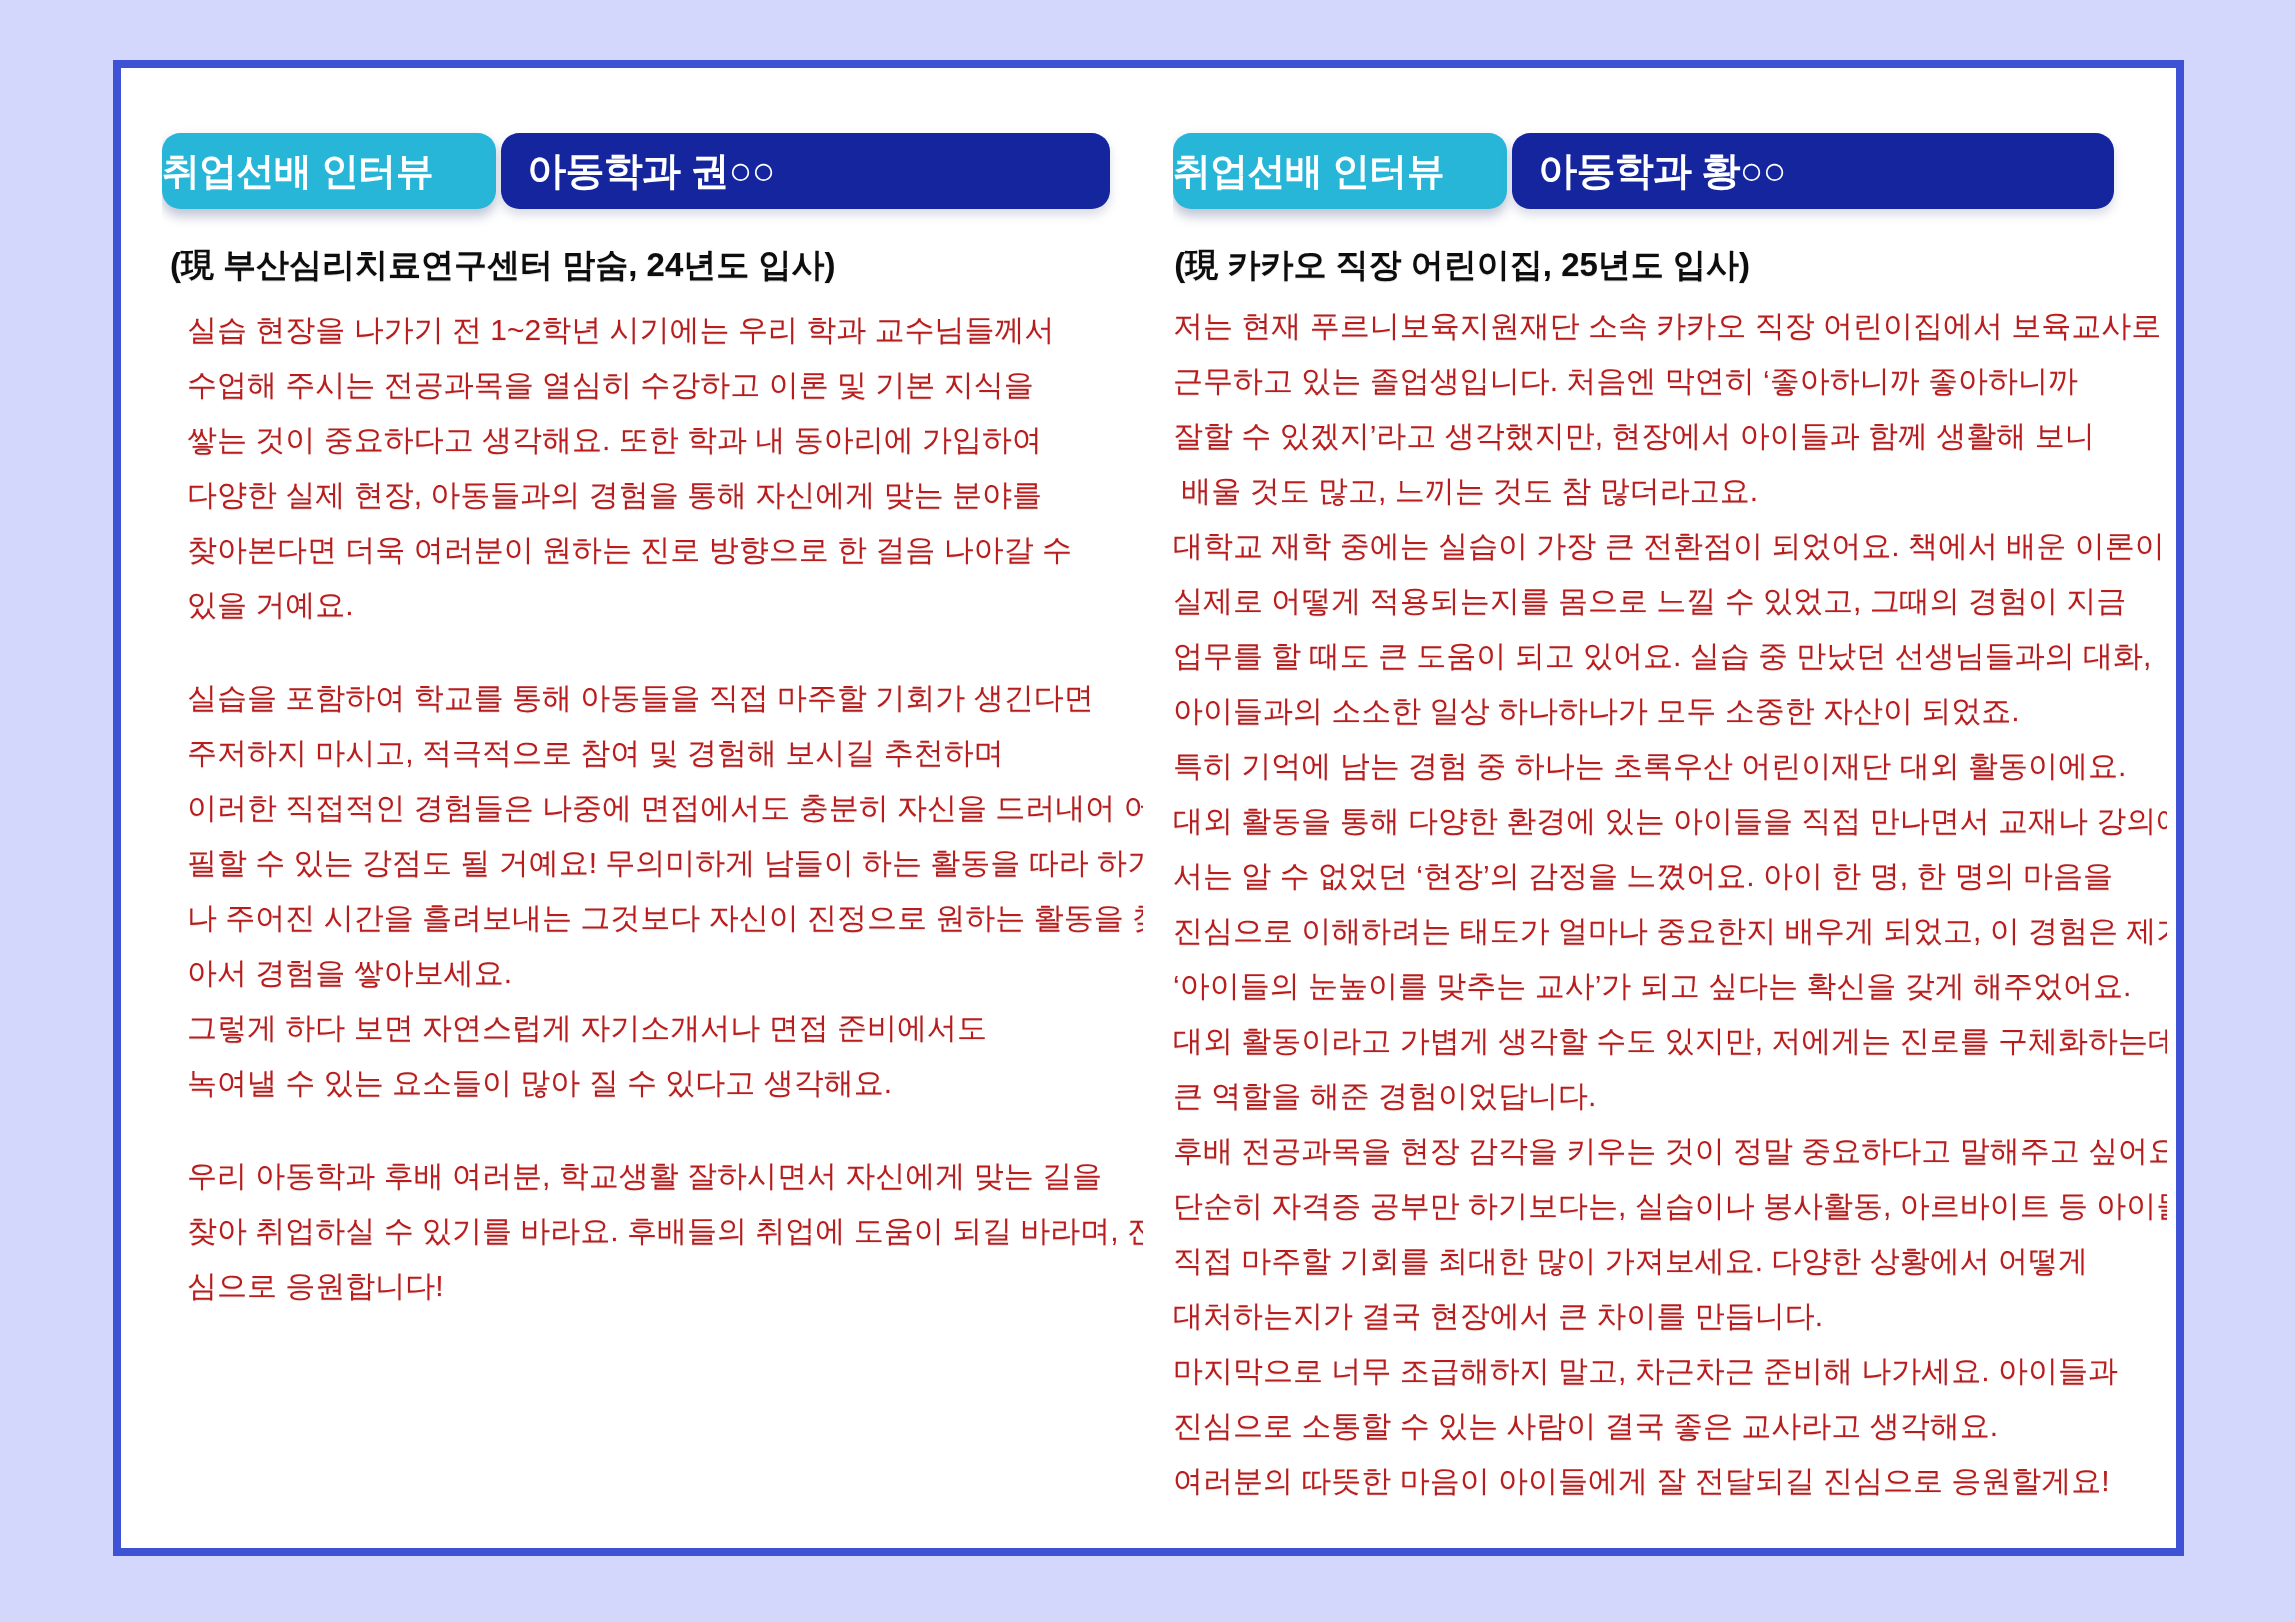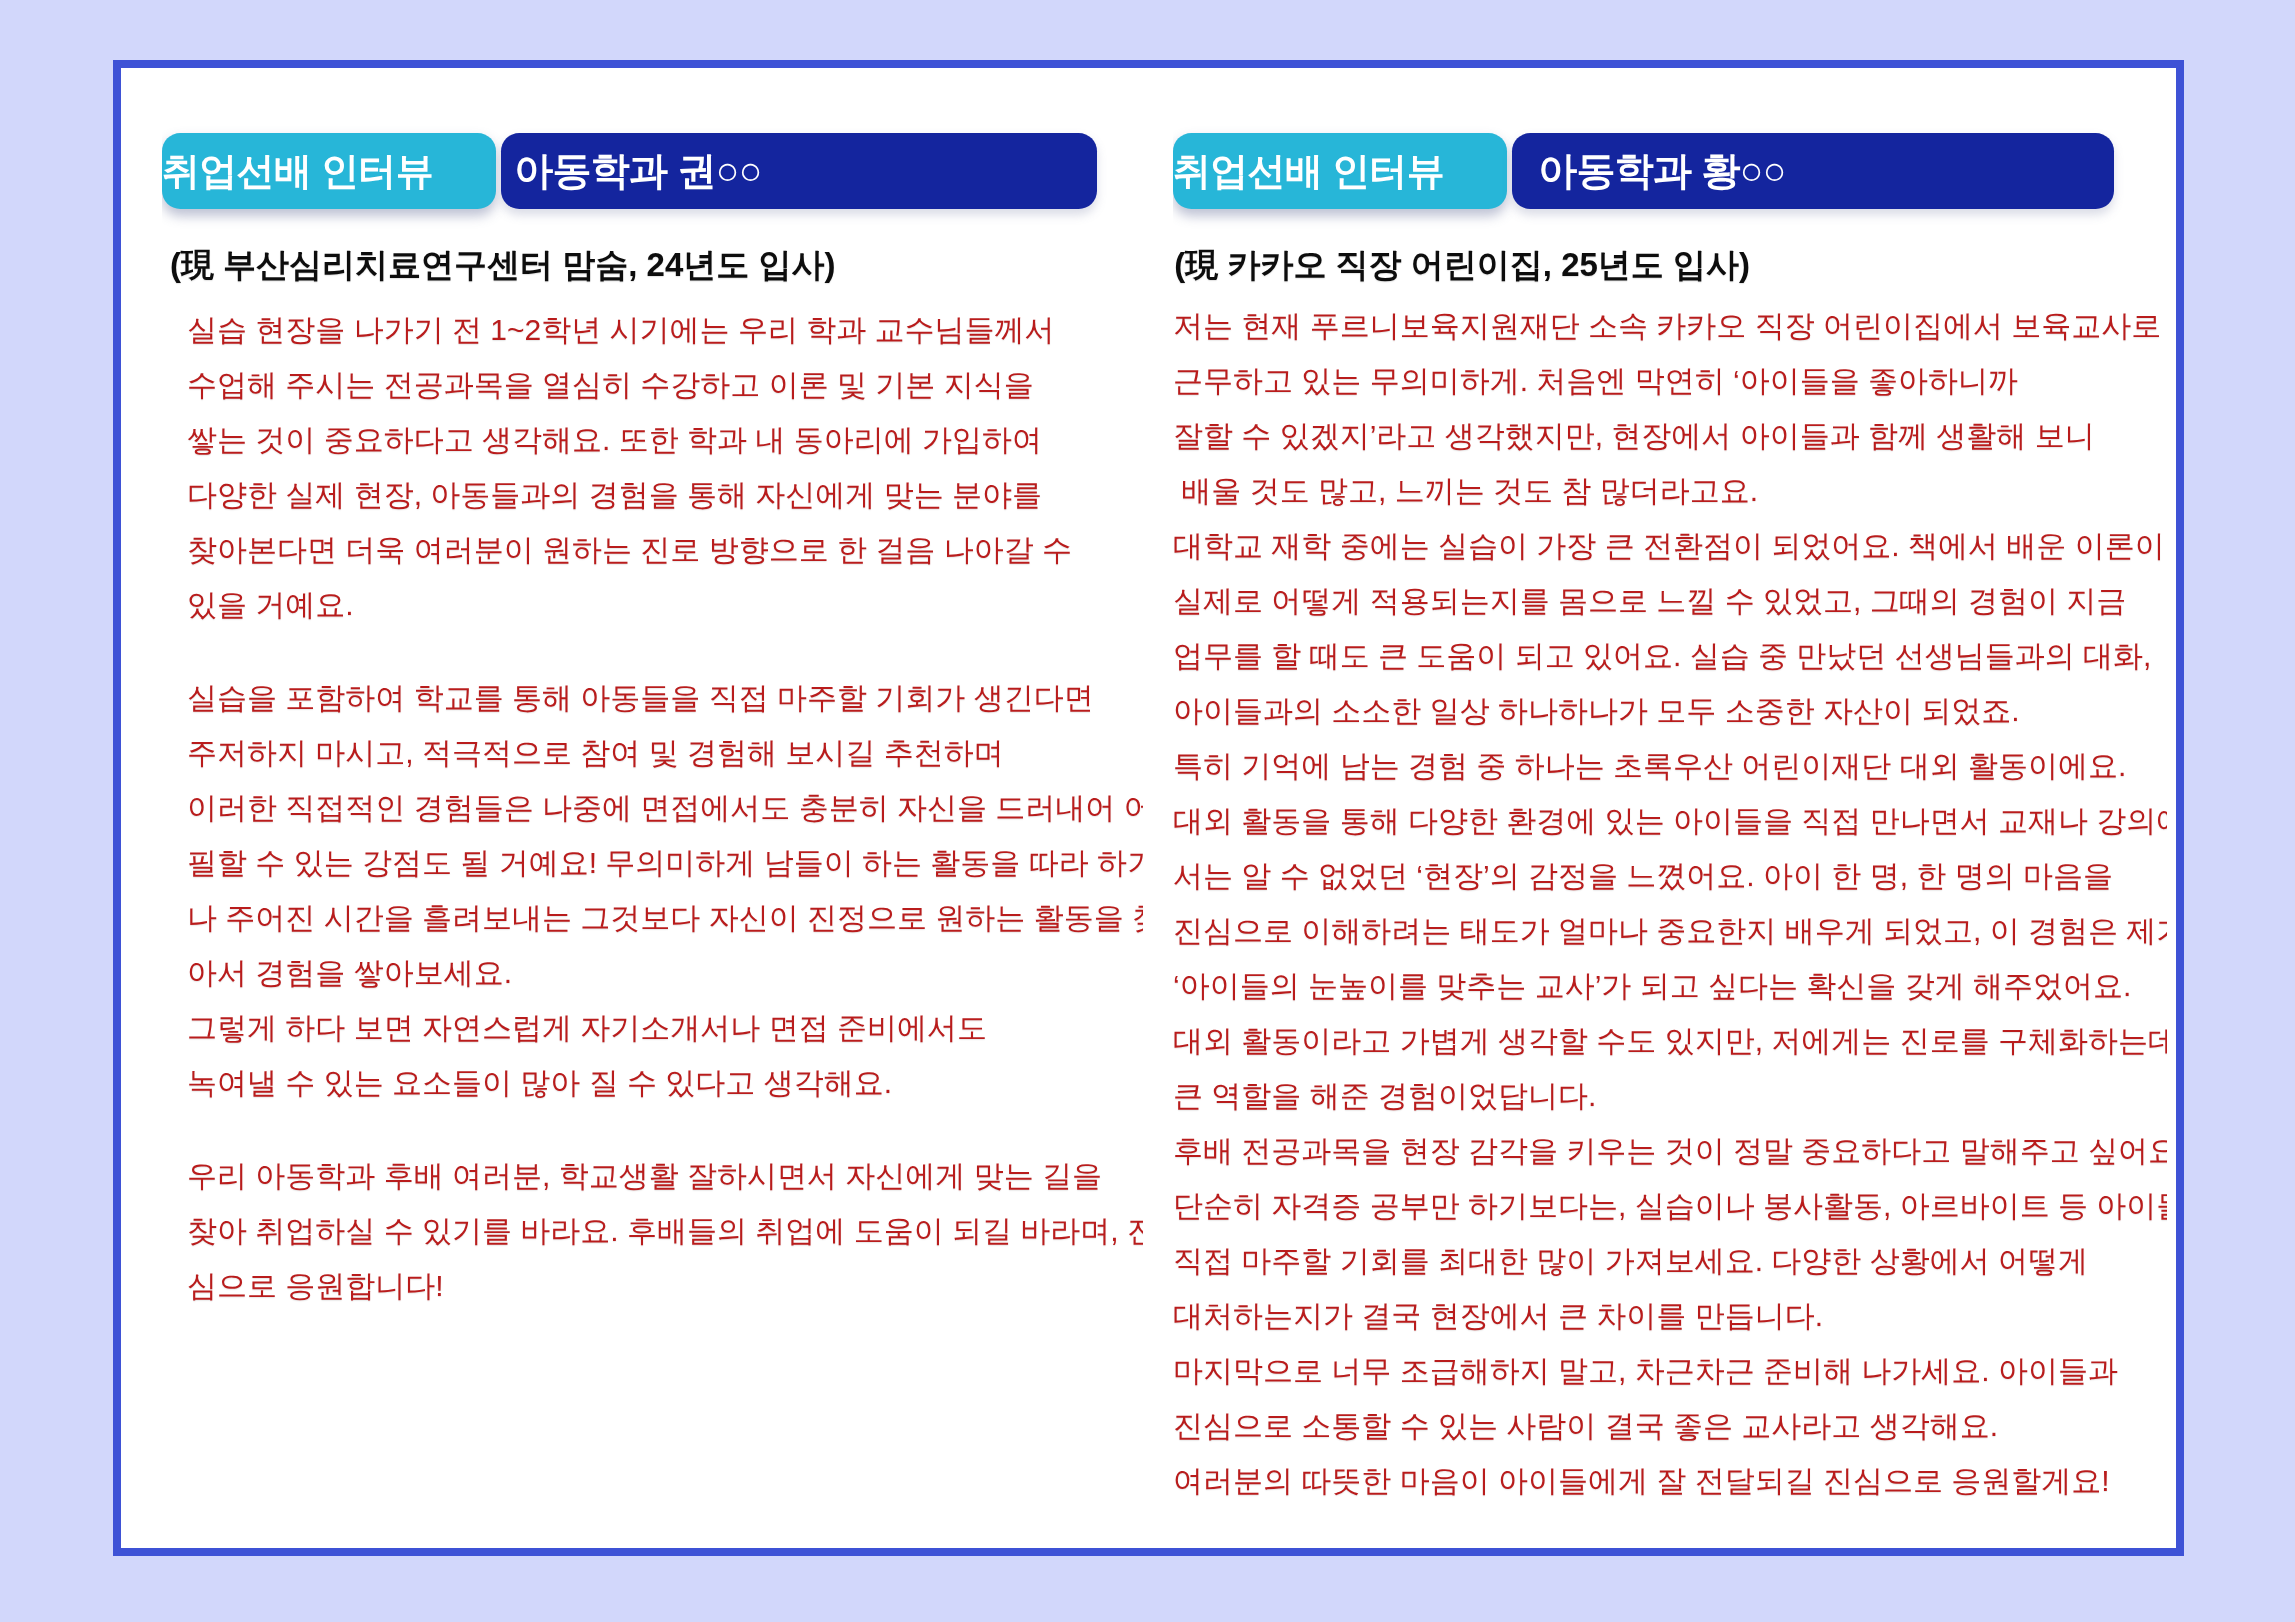--- a/index.html
+++ b/index.html
@@ -57,21 +57,21 @@
     margin-left: 5.2px;
     display: flex;
     align-items: center;
     padding: 0 26px;
     font-size: 39px;
     font-weight: 800;
     letter-spacing: -0.7px;
     box-shadow: 0 5.2px 9.2px rgba(110,120,160,0.25);
     flex: none;
   }
-  .col-left  .title-bar { width: 557px; padding-left: 13px; }
+  .col-left  .title-bar { width: 557px; }
   .col-right .title-bar { width: 550px; }
 
   .subtitle {
     position: absolute;
     top: 243px;
     left: 7.9px;
     font-size: 33px;
     font-weight: 700;
     color: #0D0D0D;
     white-space: pre;
@@ -142,21 +142,21 @@
       <span>취업선배 인터뷰</span>
     </div>
     <div class="title-bar">
       <span>아동학과 황○○</span>
     </div>
   </div>
   <div class="subtitle">(現 카카오 직장 어린이집, 25년도 입사)</div>
   <div class="body-text">
 
   <div class="line">저는 현재 푸르니보육지원재단 소속 카카오 직장 어린이집에서 보육교사로</div>
-      <div class="line">근무하고 있는 무의미하게. 처음엔 막연히 ‘아이들을 좋아하니까</div>
+      <div class="line">근무하고 있는 졸업생입니다. 처음엔 막연히 ‘좋아하니까 좋아하니까</div>
       <div class="line">잘할 수 있겠지’라고 생각했지만, 현장에서 아이들과 함께 생활해 보니</div>
       <div class="line"> 배울 것도 많고, 느끼는 것도 참 많더라고요.</div>
       <div class="line">대학교 재학 중에는 실습이 가장 큰 전환점이 되었어요. 책에서 배운 이론이</div>
       <div class="line">실제로 어떻게 적용되는지를 몸으로 느낄 수 있었고, 그때의 경험이 지금</div>
       <div class="line">업무를 할 때도 큰 도움이 되고 있어요. 실습 중 만났던 선생님들과의 대화,</div>
       <div class="line">아이들과의 소소한 일상 하나하나가 모두 소중한 자산이 되었죠.</div>
       <div class="line">특히 기억에 남는 경험 중 하나는 초록우산 어린이재단 대외 활동이에요.</div>
       <div class="line">대외 활동을 통해 다양한 환경에 있는 아이들을 직접 만나면서 교재나 강의에</div>
       <div class="line">서는 알 수 없었던 ‘현장’의 감정을 느꼈어요. 아이 한 명, 한 명의 마음을</div>
       <div class="line">진심으로 이해하려는 태도가 얼마나 중요한지 배우게 되었고, 이 경험은 제가</div>

